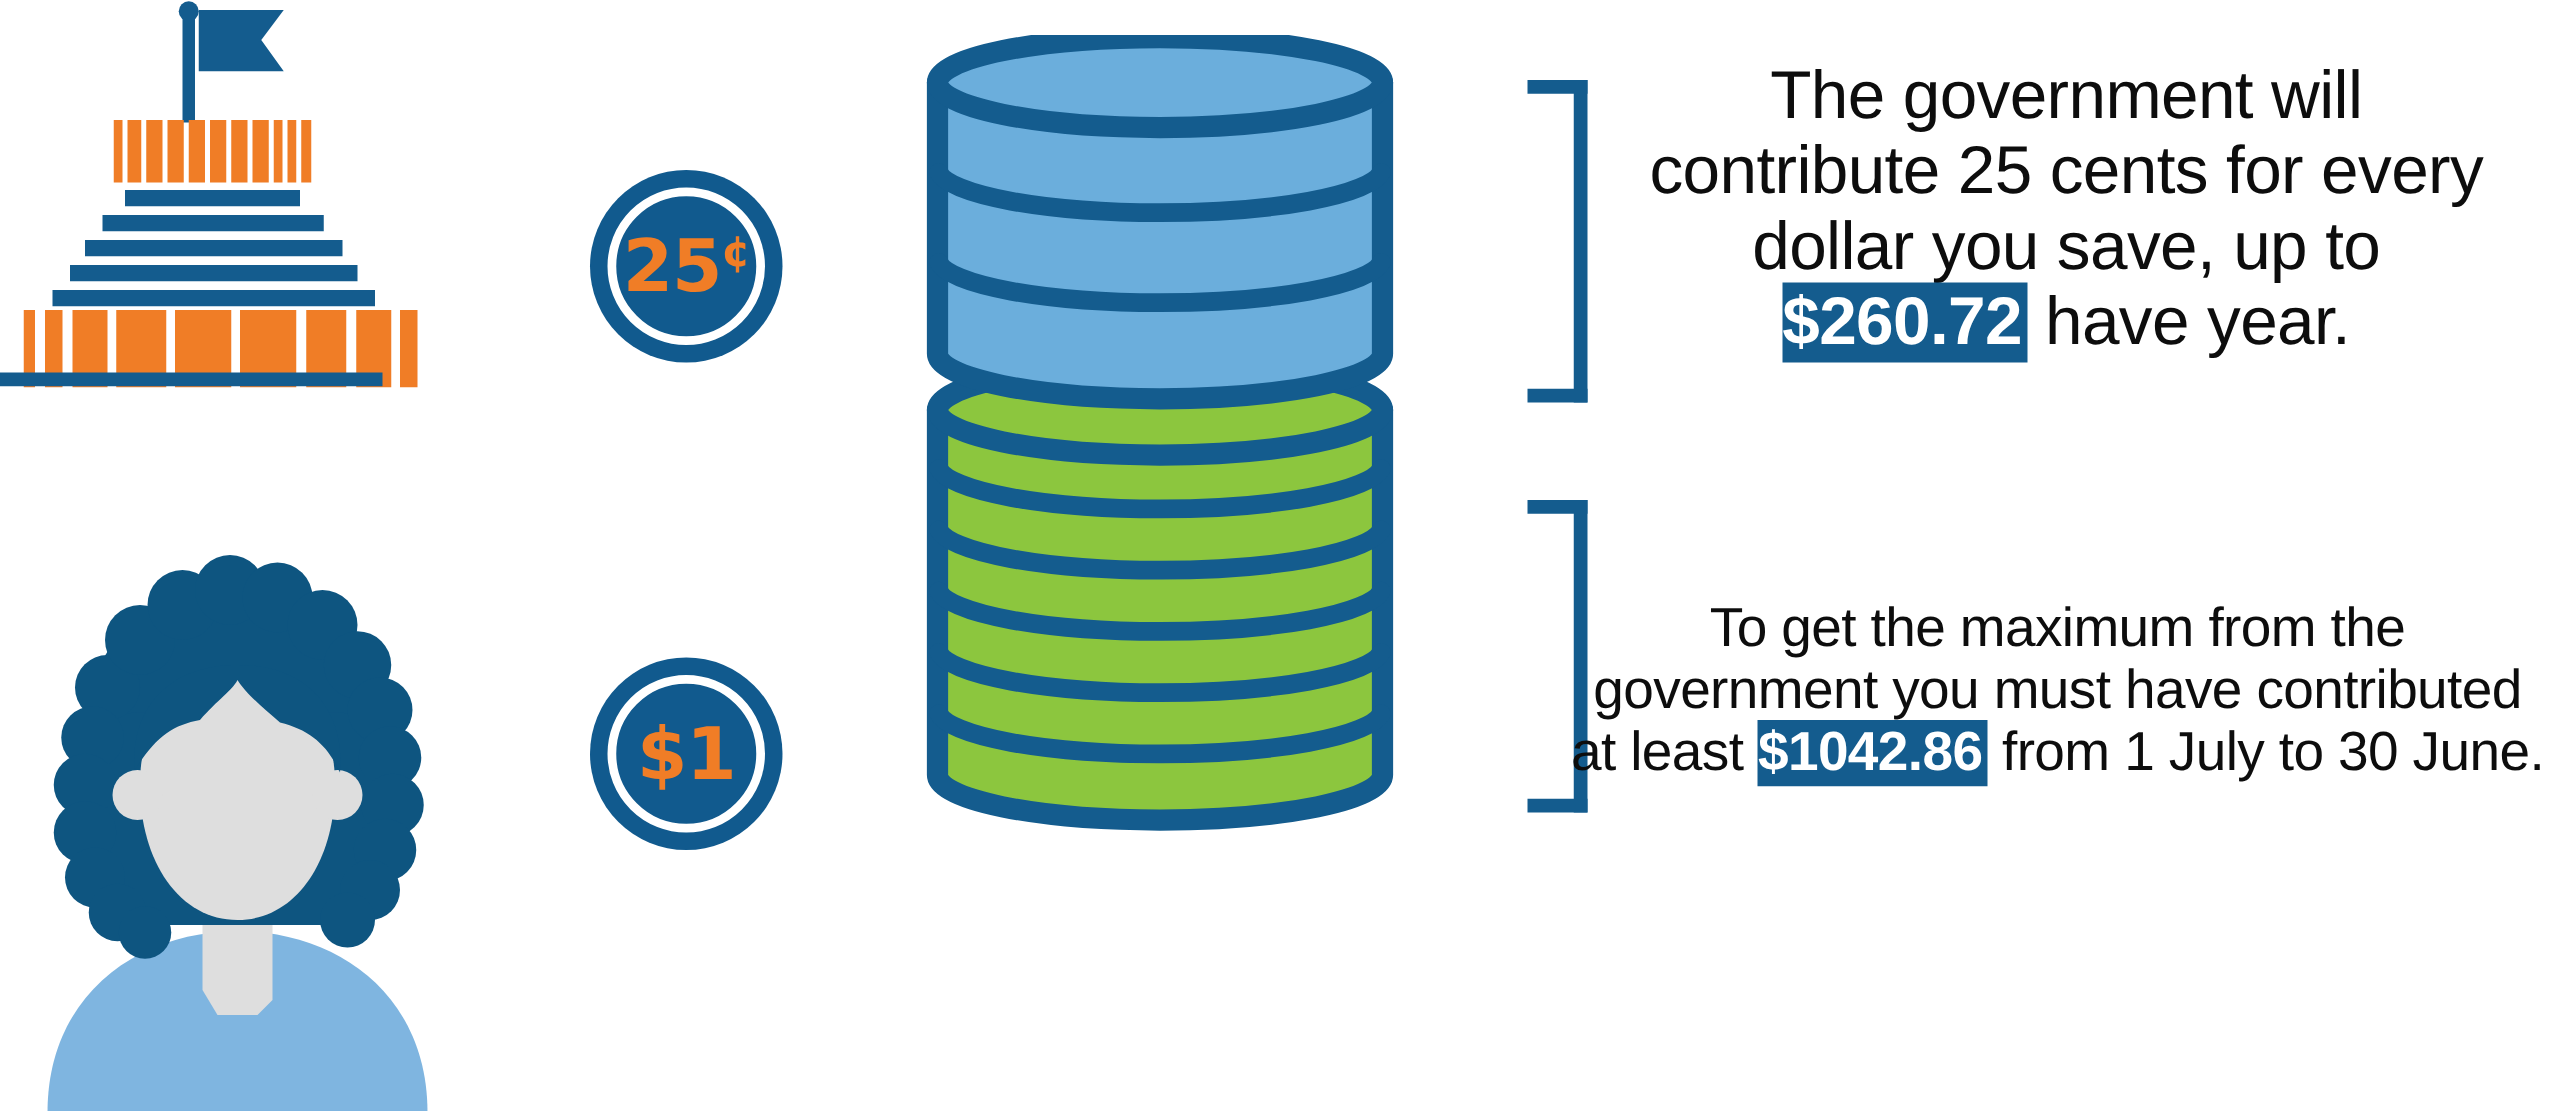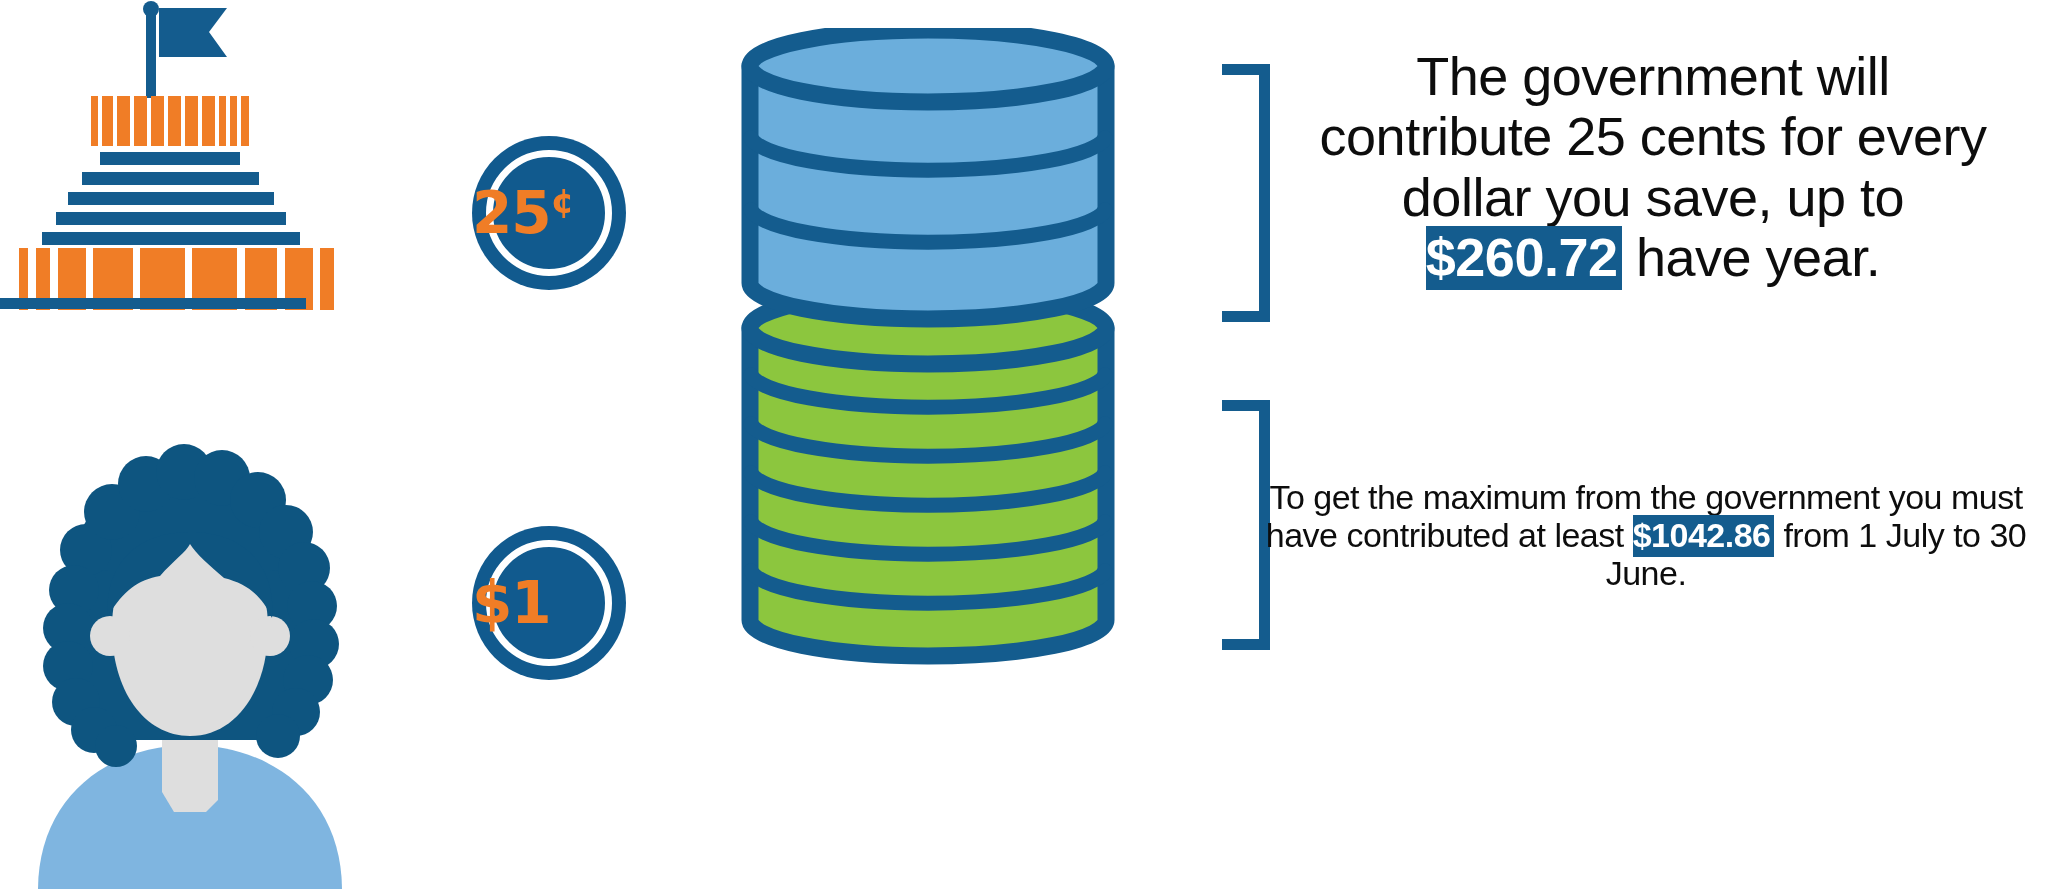--- a/index.html
+++ b/index.html
@@ -17,21 +17,21 @@
 
   
   #gov-building{left:0px;top:0px;width:340px;height:310px;}
   #person-avatar{left:20px;top:440px;width:340px;height:450px;}
 
   
   .coin-badge{
     position:absolute;
     border-radius:50%;
     background:#115A8E;
-    display:flex;align-items:center;justify-content:flex-start;
+    display:flex;align-items:center;justify-content:center;
     box-sizing:border-box;
   }
   .coin-badge .ring{
     position:absolute;left:9%;top:9%;width:82%;height:82%;
     border-radius:50%;
     border:7px solid #ffffff;
     box-sizing:border-box;
   }
   .coin-badge .coin-text{
     position:relative;
@@ -70,21 +70,21 @@
     text-align:center;
     line-height:1.12;
     letter-spacing:-0.5px;
   }
   #para-top{
     left:1300px;top:46px;width:706px;
     font-size:54px;
   }
   #para-bottom{
     left:1254px;top:478px;width:784px;
-    font-size:34px;
+    font-size:44px;
   }
   .hl{
     background:#145C8E;
     color:#ffffff;
     font-weight:bold;
     padding:1px 4px 3px 0;
     white-space:nowrap;
   }
 </style>
 </head>

